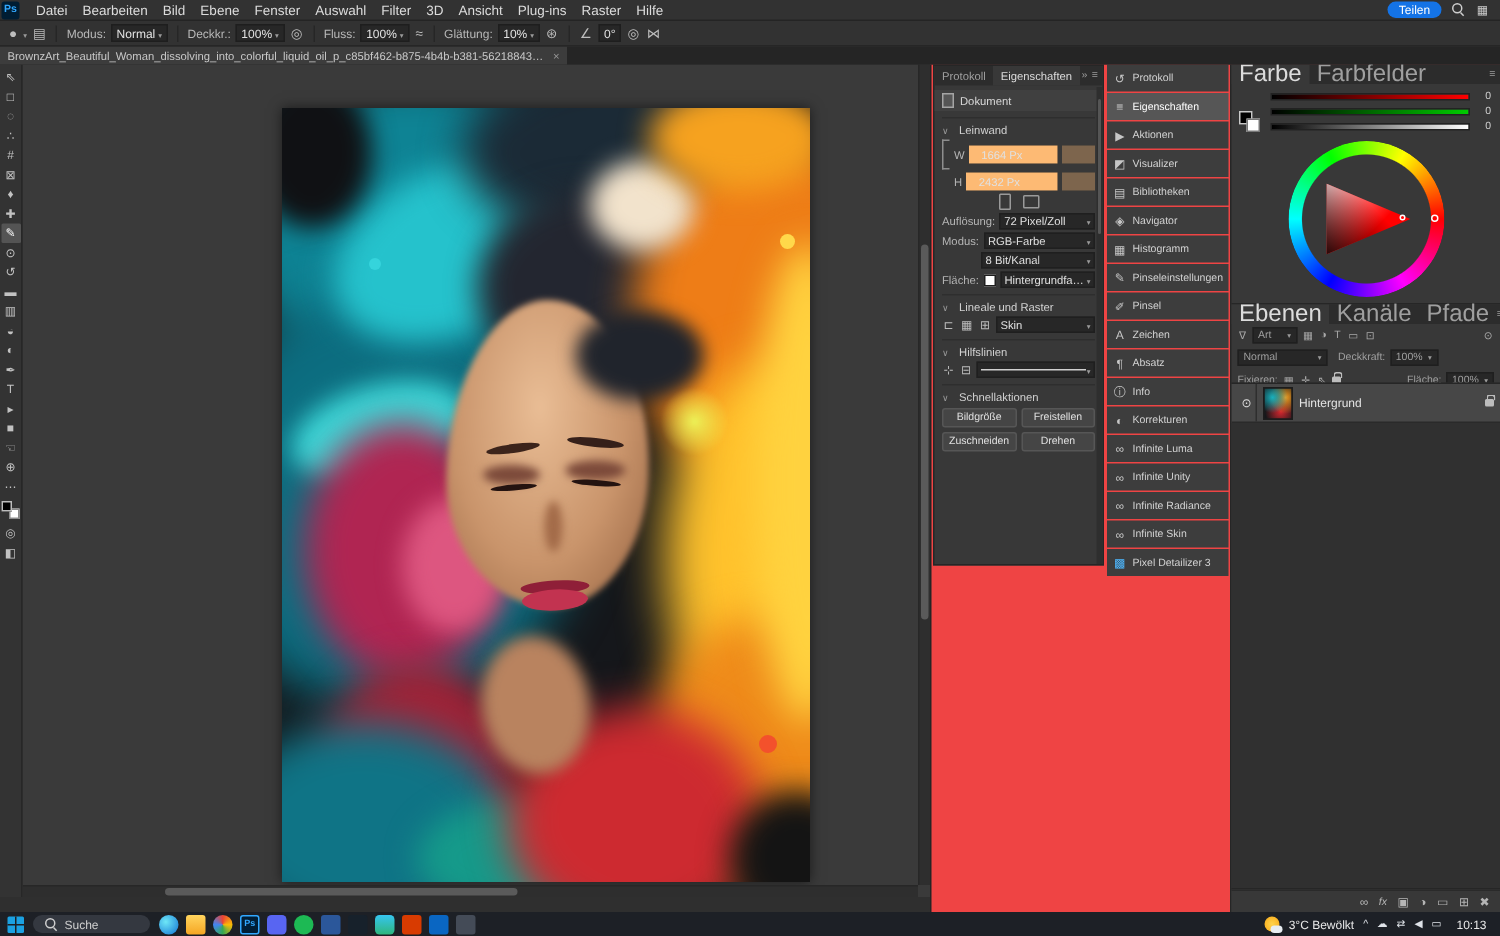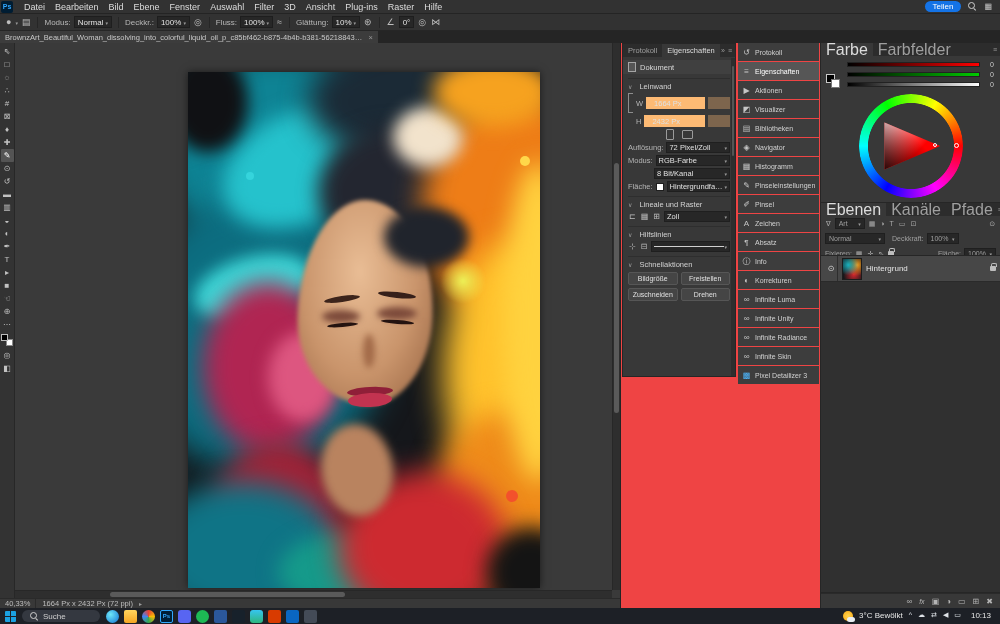--- a/index.html
+++ b/index.html
@@ -133,21 +133,21 @@
   .fxi{font-size:7px;font-style:italic}
 
   
   .taskbar{position:absolute;left:0;right:0;bottom:0;height:16px;background:#1d2026;display:flex;align-items:center;gap:6px;padding:0 5px;color:#e8e8e8;font-size:8px;z-index:40}
   .start{position:relative;width:11px;height:11px;background:#1ba1e2;border-radius:1px;flex:none}
   .start::before{content:"";position:absolute;left:5px;top:0;width:1px;height:11px;background:#1d2026}
   .start::after{content:"";position:absolute;top:5px;left:0;height:1px;width:11px;background:#1d2026}
   .search-pill{height:12px;background:#343840;border-radius:6px;display:flex;align-items:center;gap:4px;padding:0 8px;color:#cfcfcf;min-width:78px}
   .tb-apps{display:flex;gap:5px;align-items:center}
   .tb-app{width:13px;height:13px;border-radius:3px;display:flex;align-items:center;justify-content:center;font-size:6px;font-weight:bold;color:#31a8ff}
-  .tb-right{margin-left:auto;display:flex;gap:6px}
+  .tb-right{margin-left:auto;display:flex;align-items:center;gap:6px}
   .sun{position:relative;width:10px;height:10px;border-radius:50%;background:radial-gradient(#ffd34d,#f8a815);flex:none}
   .sun::after{content:"";position:absolute;right:-2px;bottom:-1px;width:8px;height:5px;background:#e8edf2;border-radius:4px}
   .tray-ico{font-size:7px;color:#dfe3e8}
   .tb-time{padding:0 4px}
 </style>
 </head>
 <body>
 
 <div class="app">
 
@@ -290,25 +290,20 @@
       <div class="b" style="left:252px;top:186px;width:46px;height:46px;background:radial-gradient(circle,rgba(236,246,90,.95),rgba(236,246,90,0) 70%);filter:blur(1px)"></div>
     </div>
     <div class="vscroll">
         <div class="vthumb"></div>
       </div>
     <div class="hscroll">
         <div class="hthumb"></div>
       </div>
   </div>
 
-  <div class="statusbar">
-    <span class="zoom-box">40,33%</span>
-    <span class="doc-info">1664 Px x 2432 Px (72 ppi)</span>
-    <span class="status-arrow">▸</span>
-  </div>
 
   <div class="rightzone">
 
     <div class="props">
       <div class="ptabs">
         <span class="ptab">Protokoll</span>
         <span class="ptab active">Eigenschaften</span>
         <span class="ptabs-r">
             <span>»</span>
             <span>≡</span>
@@ -368,21 +363,21 @@
         </div>
         <div class="sec-h">
             <span class="chev">∨</span>
             <span>Lineale und Raster</span>
           </div>
         <div class="row">
           <span class="mini-ico">⊏</span>
           <span class="mini-ico">▦</span>
           <span class="mini-ico">⊞</span>
           <span class="dd">
-              <span class="v">Zoll</span>
+              <span class="v">Skin</span>
               <span class="car"></span>
             </span>
         </div>
         <div class="sec-h">
             <span class="chev">∨</span>
             <span>Hilfslinien</span>
           </div>
         <div class="row">
           <span class="mini-ico">⊹</span>
           <span class="mini-ico">⊟</span>

